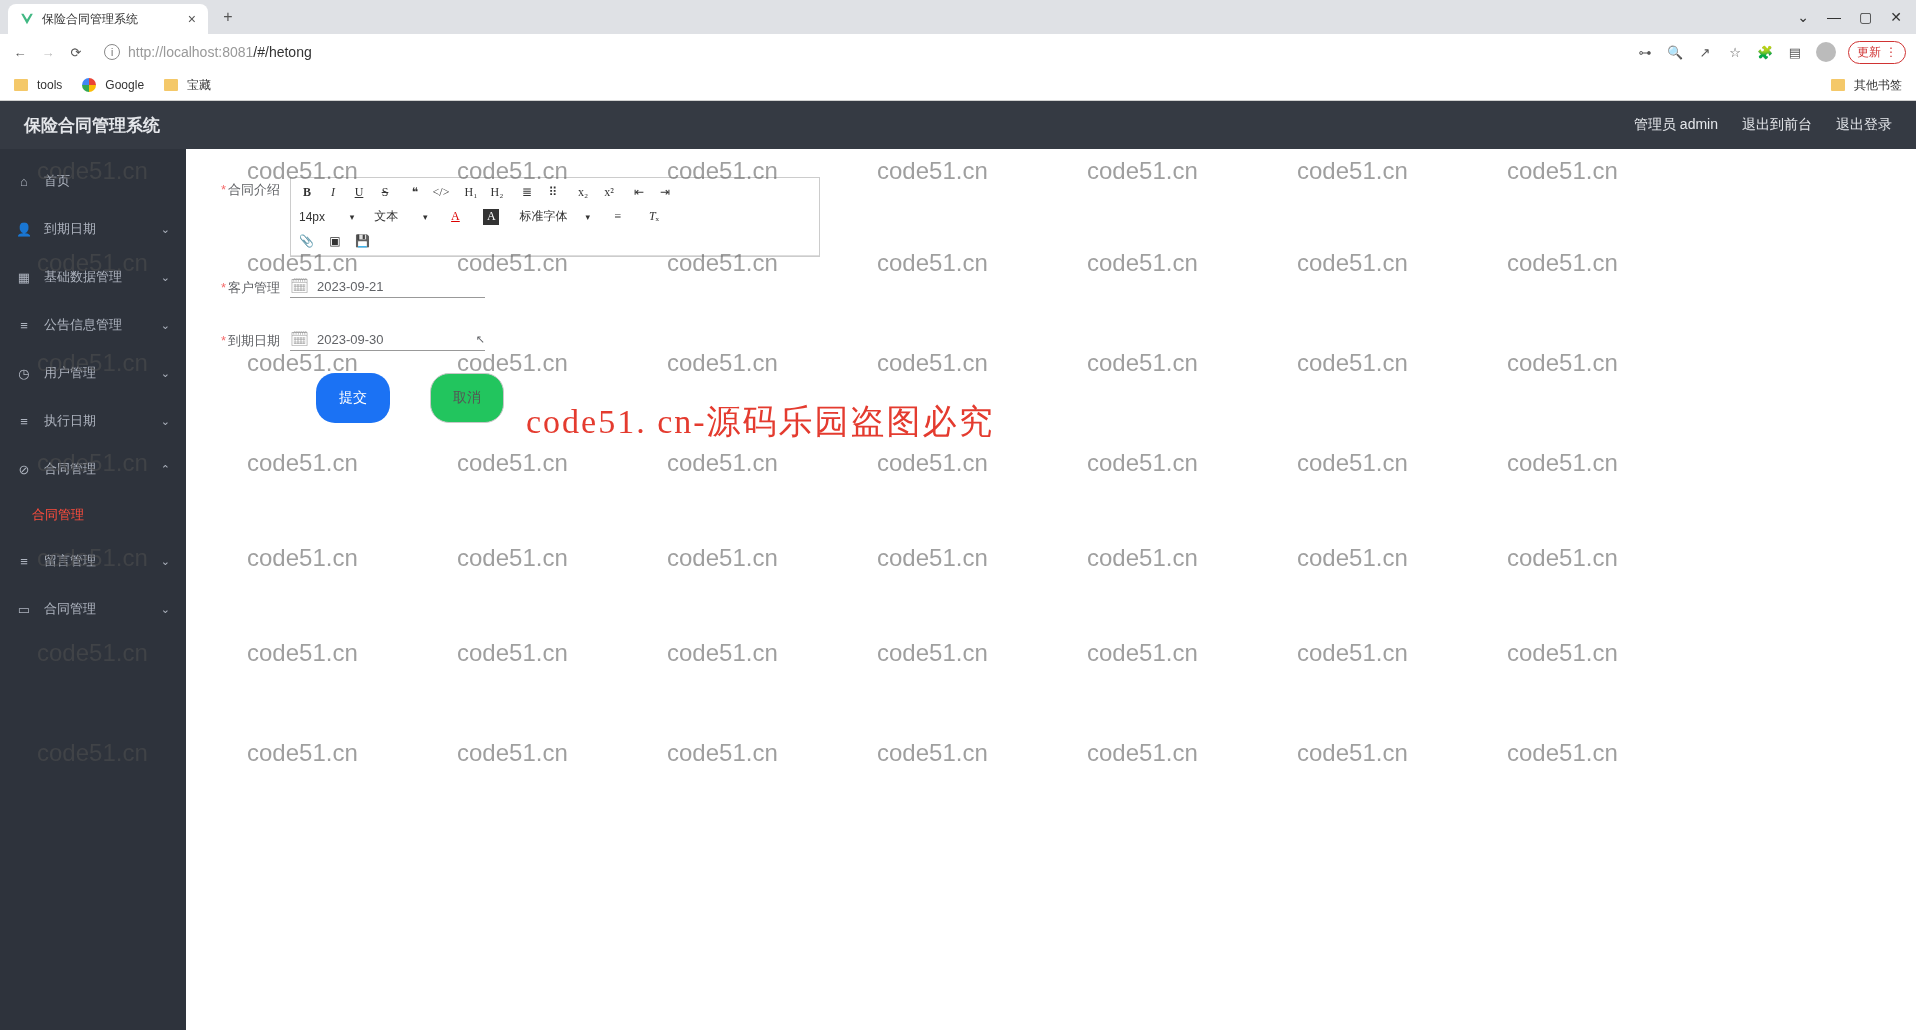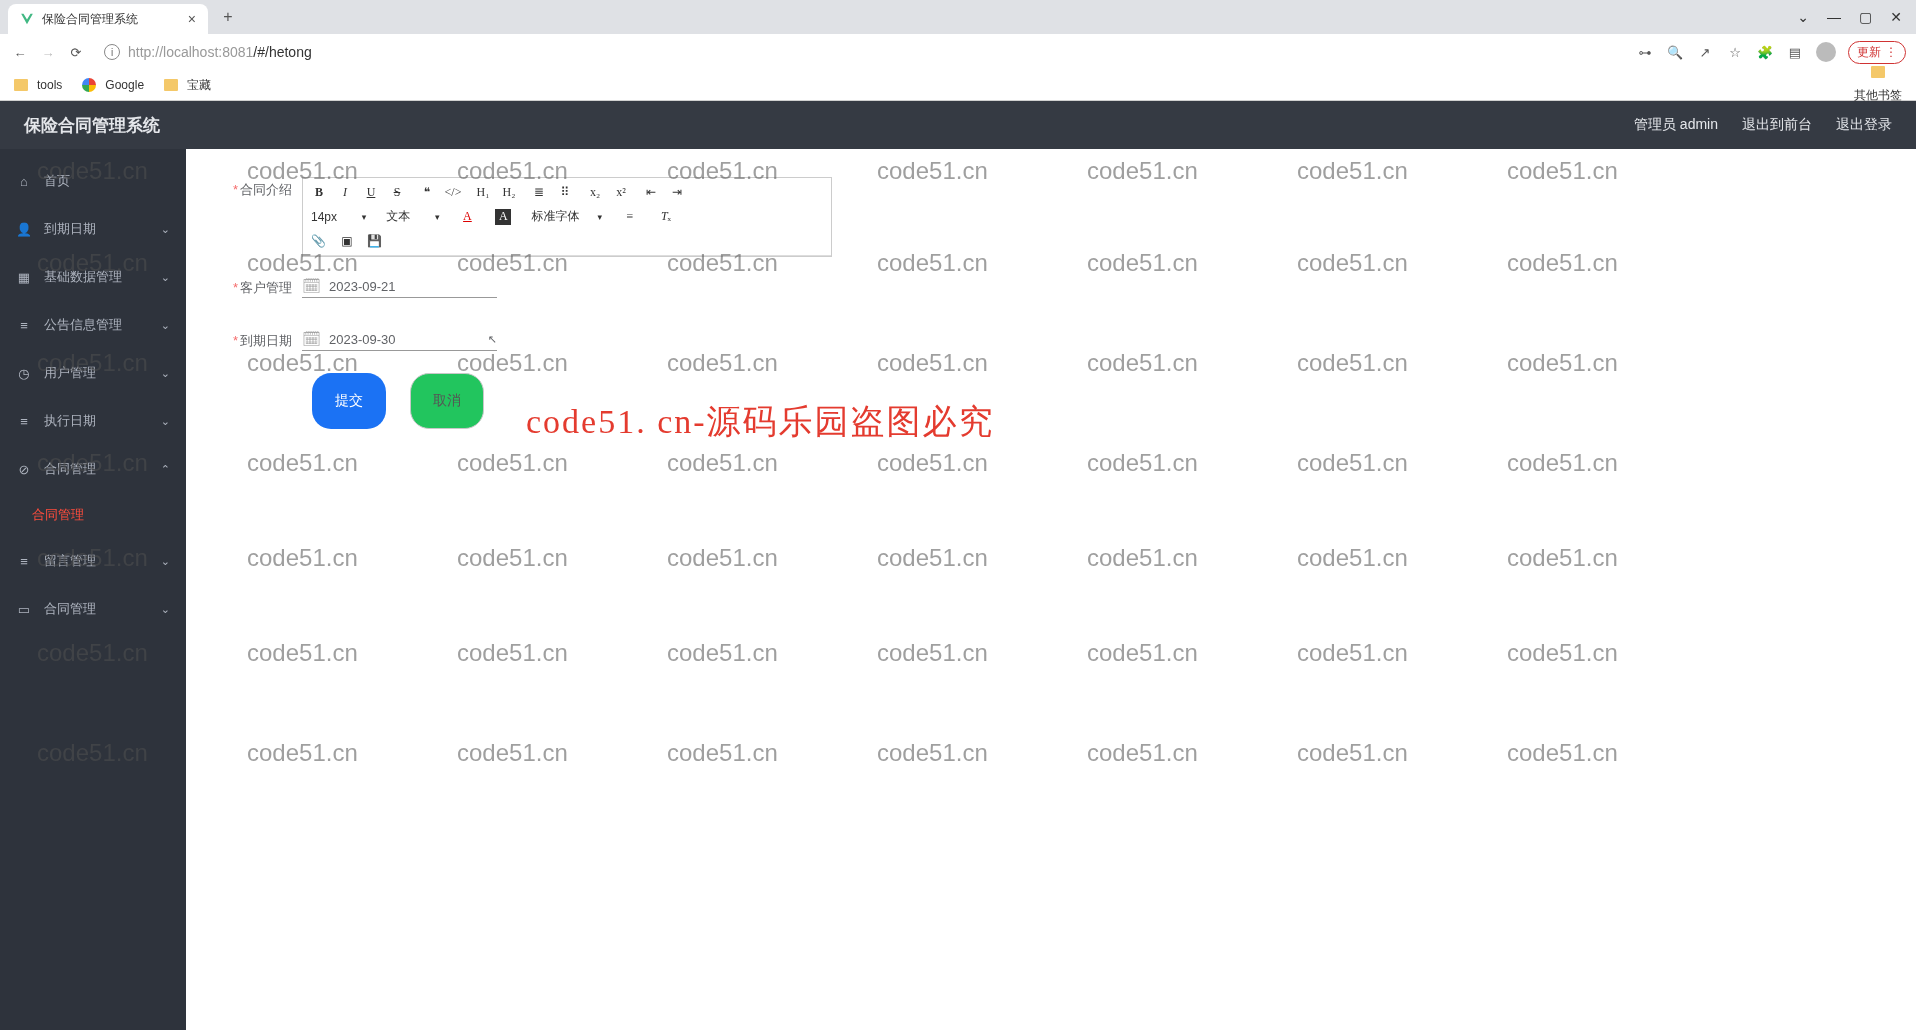--- a/index.html
+++ b/index.html
@@ -23,56 +23,56 @@
   .url-text .path { color: #333; }
   .nav-right { display: flex; align-items: center; gap: 12px; color: #555; }
   .nav-right .icon { width: 18px; text-align: center; }
   .pill { border: 1px solid #d03333; color: #d03333; border-radius: 12px; padding: 2px 8px; font-size: 12px; display: inline-flex; align-items: center; gap: 4px; }
   .avatar { width: 20px; height: 20px; border-radius: 50%; background: #bbb; }
   
   .bookmark-bar { display: flex; align-items: center; height: 30px; padding: 0 14px; gap: 20px; font-size: 12px; color: #333; }
   .bm { display: flex; align-items: center; gap: 9px; }
   .bm .folder { width: 14px; height: 12px; background: #f4c869; border-radius: 1px; }
   .bm .gicon { width: 14px; height: 14px; border-radius: 50%; background: conic-gradient(#ea4335 0 90deg,#fbbc05 90deg 180deg,#34a853 180deg 270deg,#4285f4 270deg 360deg); }
-  .bm-right { margin-left: auto; flex-direction: column; }
+  .bm-right { margin-left: auto; }
   
   
   .app-header { height: 48px; background: #353a43; color: #e5e7eb; display: flex; align-items: center; padding: 0 24px; }
   .app-title { font-size: 17px; font-weight: bold; }
   .app-header .right { margin-left: auto; display: flex; gap: 24px; font-size: 14px; }
   
   
   .work { display: flex; height: calc(1030px - 34px - 36px - 30px - 48px); position: relative; }
   .sidebar { width: 186px; background: #2e333c; color: #aeb4bf; padding-top: 8px; font-size: 13px; }
   .menu-item { display: flex; align-items: center; gap: 12px; height: 48px; padding: 0 16px; position: relative; cursor: pointer; }
   .menu-item .mi-icon { width: 16px; text-align: center; }
   .menu-item .chev { margin-left: auto; font-size: 11px; }
   .sub-item { height: 44px; display: flex; align-items: center; padding-left: 32px; color: #ff4d3d; cursor: pointer; }
   
-  .main { flex: 1; background: #fff; padding: 10px 24px 24px 36px; position: relative; overflow: auto; }
+  .main { flex: 1; background: #fff; padding: 10px 24px 24px 24px; position: relative; overflow: auto; }
   
   .form-row { display: flex; align-items: flex-start; margin: 18px 0; }
   .form-label { width: 80px; text-align: right; padding-right: 10px; font-size: 13px; color: #606266; position: relative; padding-top: 4px;}
   .form-label .req { color: #f56c6c; margin-right: 2px; }
   
   .editor { width: 530px; border: 1px solid #ccc; background: #fff; }
   .toolbar { border-bottom: 1px solid #ddd; padding: 6px 8px; display: flex; flex-wrap: wrap; align-items: center; gap: 4px 14px; font-size: 12px; color: #333; }
   .tb-group { display: flex; align-items: center; gap: 10px; }
   .tb-btn { width: 16px; height: 16px; display: flex; align-items: center; justify-content: center; font-family: "Times New Roman", serif; }
   .toolbar .row2 { width: 100%; display: flex; align-items: center; gap: 20px; padding-top: 4px; }
   .toolbar .row3 { width: 100%; display: flex; align-items: center; gap: 12px; padding-top: 4px; }
   .sel-wrap { display: flex; align-items: center; gap: 4px; }
   .sel-wrap .caret { font-size: 9px; }
   .editor-body { min-height: 350px; padding: 10px 12px; font-size: 13px; }
   
   .date-field { display: flex; align-items: center; gap: 8px; border-bottom: 1px solid #999; width: 195px; padding: 2px 0; color: #606266; font-size: 13px; }
   .date-field .cal { color: #999; font-size: 15px; }
   
   .actions { display: flex; gap: 24px; margin-left: 90px; margin-top: 22px; }
-  .btn { height: 56px; padding: 0 22px; border-radius: 19px; border: 1px solid transparent; font-size: 14px; cursor: pointer; display: inline-flex; align-items: center; }
+  .btn { height: 50px; padding: 0 22px; border-radius: 19px; border: 1px solid transparent; font-size: 14px; cursor: pointer; display: inline-flex; align-items: center; margin-left: 16px; }
   .btn-primary { background: #1b72f4; color: #fff; }
   .btn-default { background: #22c55e; color: #555; border-color: #c8c8c8; }
   
   
   .wm-layer { position: absolute; inset: 0; pointer-events: none; }
   .wm { position: absolute; color: rgba(80,80,80,0.55); font-size: 24px; font-weight: 500; white-space: nowrap; margin-left: 37px; }
   .wm-big { position: absolute; color: #e43b2f; font-size: 34px; font-weight: 500; white-space: nowrap; letter-spacing: 2px; font-family: "SimSun", serif; }
 </style>
 </head>
 <body>

